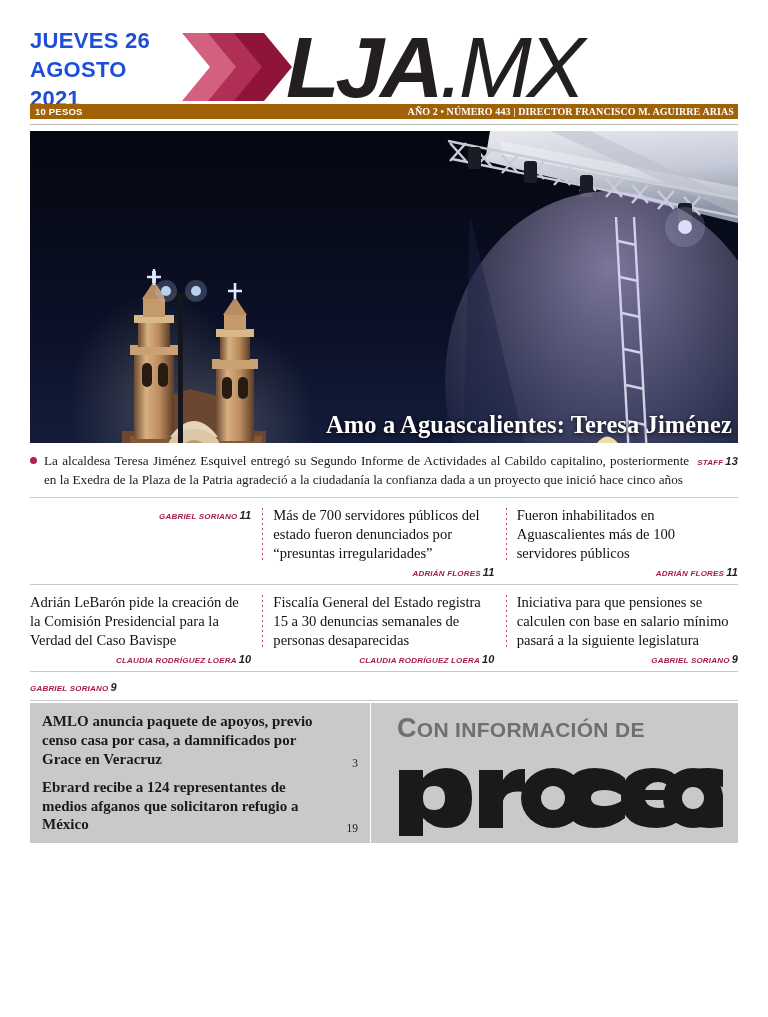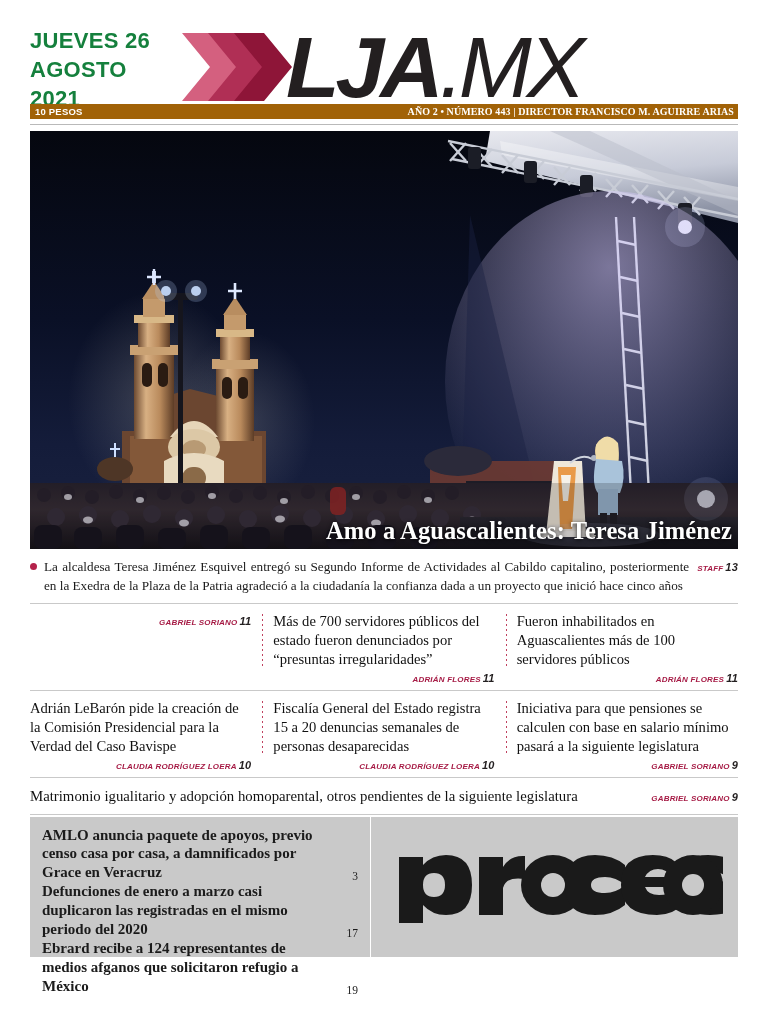--- a/index.html
+++ b/index.html
@@ -27,21 +27,21 @@
     display: flex;
     align-items: flex-start;
     padding-top: 24px;
   }
 
   .date-block {
     font-family: "Liberation Sans", sans-serif;
     font-weight: bold;
     font-size: 22px;
     line-height: 1.32;
-    color: #15803d;
+    color: #1d4ed8;
     letter-spacing: 0.3px;
     width: 150px;
     flex: none;
     padding-top: 2px;
   }
 
   .logo-wrap {
     position: relative;
     flex: 1;
     height: 86px;
@@ -108,21 +108,21 @@
   .thin-rule {
     height: 1px;
     background: #b9b9b9;
     margin-top: 5px;
   }
 
   
   .photo {
     position: relative;
     width: 708px;
-    height: 418px;
+    height: 312px;
     margin-top: 6px;
     overflow: hidden;
     background: #06080f;
   }
 
   .photo svg { position: absolute; inset: 0; display: block; }
 
   .photo-headline {
     position: absolute;
     right: 6px;
@@ -580,56 +580,52 @@
   </div>
 
   <div class="row-rule"></div>
 
   <div class="hl-row">
     <div class="hl-col">
       <div class="hl-title">Adrián LeBarón pide la creación de la Comisión Presidencial para la Verdad del Caso Bavispe</div>
       <div class="hl-byline byline"><span>Claudia Rodríguez Loera</span><span class="pg">10</span></div>
     </div>
     <div class="hl-col">
-      <div class="hl-title">Fiscalía General del Estado registra 15 a 20 denuncias semanales de personas desaparecidas</div>
+      <div class="hl-title">Fiscalía General del Estado registra 15 a 30 denuncias semanales de personas desaparecidas</div>
       <div class="hl-byline byline"><span>Claudia Rodríguez Loera</span><span class="pg">10</span></div>
     </div>
     <div class="hl-col">
       <div class="hl-title">Iniciativa para que pensiones se calculen con base en salario mínimo pasará a la siguiente legislatura</div>
       <div class="hl-byline byline"><span>Gabriel Soriano</span><span class="pg">9</span></div>
     </div>
   </div>
 
   <div class="row-rule"></div>
 
   <div class="wide-line">
-    <div class="hl-title">Matrimonio igualitario y adopción homoparental, otros pendientes de la siguiente legislatura</div>
     <div class="byline"><span>Gabriel Soriano</span><span class="pg">9</span></div>
   </div>
 
   <div class="rule"></div>
 
   <div class="bottom">
 
     <div class="index-box">
       <div class="index-item">
         <div class="index-text">AMLO anuncia paquete de apoyos, previo censo casa por casa, a damnificados por Grace en Veracruz</div>
         <div class="index-page">3</div>
       </div>
       <div class="index-item">
-        <div class="index-text">Defunciones de enero a marzo casi duplicaron las registradas en el mismo periodo del 2020</div>
-        <div class="index-page">17</div>
-      </div>
-      <div class="index-item">
         <div class="index-text">Ebrard recibe a 124 representantes de medios afganos que solicitaron refugio a México</div>
         <div class="index-page">19</div>
       </div>
     </div>
 
     <div class="proceso-box">
+      <div class="proceso-kicker"><span class="cap">C</span><span>ON INFORMACIÓN DE</span></div>
 
       <div class="proceso-logo">
         <svg width="330" height="92" viewBox="0 0 330 92">
           <g fill="#1a1a1a">
 
             <path d="M6 26 h24 v8 q9 -10 23 -10 q26 0 26 30 q0 30 -26 30 q-14 0 -23 -10 v18 h-24 z
                      M41 42 q-11 0 -11 12 q0 12 11 12 q11 0 11 -12 q0 -12 -11 -12 z"></path>
 
             <path d="M86 26 h24 v10 q7 -12 22 -11 v23 q-19 -3 -22 9 v27 h-24 z"></path>
 

